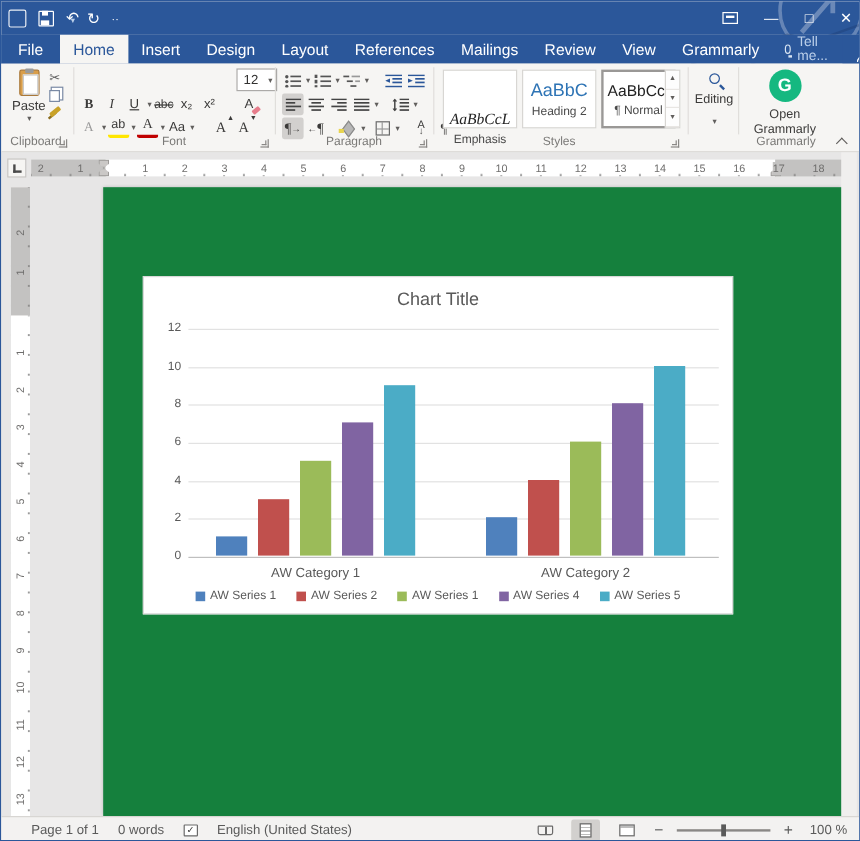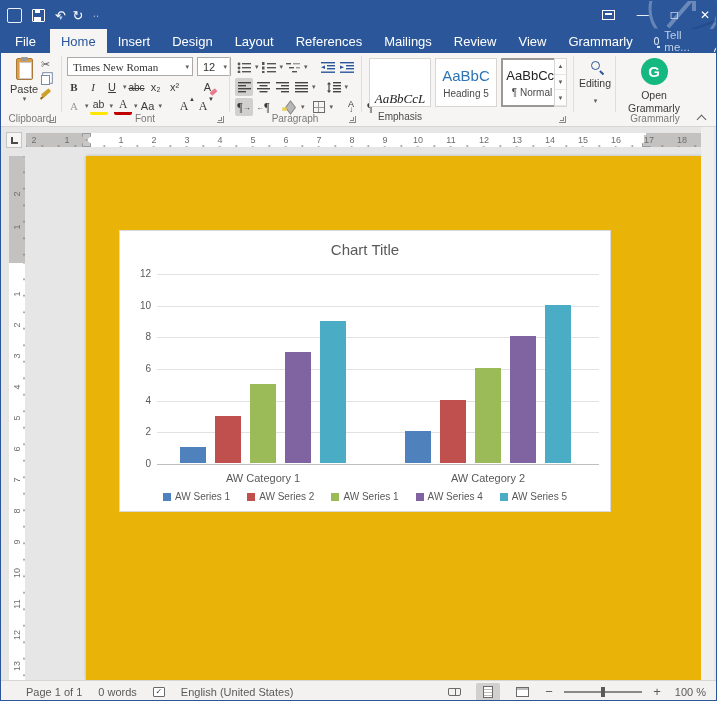--- a/index.html
+++ b/index.html
@@ -110,21 +110,21 @@
   .rnum { position:absolute; top:1.5px; transform:translateX(-50%); font-size:9px; color:#6f6e6d; background:inherit; line-height:11px; }
   .marker { position:absolute; background:#cac8c6; border:1px solid #9d9b99; }
   .m-first { left:56px; top:0; width:9px; height:7px; clip-path:polygon(0 0,100% 0,100% 45%,50% 100%,0 45%); }
   .m-hang { left:56px; bottom:0; width:9px; height:7px; clip-path:polygon(50% 0,100% 55%,100% 100%,0 100%,0 55%); }
   .m-right { left:616px; bottom:0; width:9px; height:7px; clip-path:polygon(50% 0,100% 55%,100% 100%,0 100%,0 55%); }
   .vruler { position:absolute; left:8px; top:29px; width:16px; height:524px; overflow:hidden; }
   .vseg { position:absolute; left:0; width:16px; }
   .vseg.gray { background-color:#c3c2c1; background-image:radial-gradient(circle, #8f8e8d 0.8px, transparent 1.2px); background-size:16px 16.5px; background-position:7px 8px; }
   .vseg.white { background-color:#ffffff; background-image:radial-gradient(circle, #9a9a9a 0.8px, transparent 1.2px); background-size:16px 16.5px; background-position:7px 8px; }
   .rnumv { position:absolute; left:2px; transform:rotate(-90deg); font-size:9px; color:#6f6e6d; background:inherit; line-height:12px; width:12px; text-align:center; }
-  .page { position:absolute; left:85px; top:29px; width:616px; height:524px; background:#eab308; box-shadow:0 0 3px rgba(0,0,0,.22);padding-left:20px; }
+  .page { position:absolute; left:85px; top:29px; width:616px; height:524px; background:#15803d; box-shadow:0 0 3px rgba(0,0,0,.22);padding-left:20px; }
   .vscroll { position:absolute; right:2px; top:0; width:13px; height:553px; background:#f0efee; }
 
   
   .chartbox { position:absolute; left:33px; top:74px; width:492px; height:282px; background:#fff; border:1px solid #d9d9d9; }
   .chart-title { position:absolute; left:0; right:0; top:10px; text-align:center; font-size:15px; color:#595959; }
   .plot { position:absolute; left:37px; top:43px; width:442px; height:190px; }
   .gridline { position:absolute; left:0; right:0; height:1px; background:#e2e2e2; }
   .gridline.baseline { background:#bfbfbf; }
   .ylab { position:absolute; left:-30px; width:24px; text-align:right; font-size:10px; color:#595959; }
   .bargroup { position:absolute; bottom:1px; width:166px; display:flex; align-items:flex-end; gap:9px; }
@@ -208,24 +208,20 @@
     </div>
     <div class="clip-col">
       <span class="scissors">✂</span>
       <span class="copy-icon"></span>
       <span class="painter-icon"></span>
     </div>
     <span class="grouplabel" style="left:0; width:58px;">Clipboard</span>
     <span class="launcher" style="left:48px;"></span>
     <div class="vsep" style="left:60px;"></div>
 
-    <div class="combo fnt-serif" style="left:66px; top:4px; width:126px;">
-      <span>Times New Roman</span>
-      <span class="dd">▾</span>
-    </div>
     <div class="combo" style="left:196px; top:4px; width:34px;">
       <span>12</span>
       <span class="dd">▾</span>
     </div>
     <div class="row2" style="left:64px; top:25px;">
       <span class="btn b-bold">B</span>
       <span class="btn b-italic">I</span>
       <span class="btn b-under">U</span>
         <span class="dd">▾</span>
       <span class="btn b-strike">abc</span>
@@ -384,32 +380,33 @@
     <span class="launcher" style="left:348px;"></span>
     <div class="vsep" style="left:360px;"></div>
 
     <div id="styles-cards">
         <div class="stylecard" style="left: 368px;">
           <span class="st-preview emphasis">AaBbCcL</span>
           <span class="st-name">Emphasis</span>
         </div>
         <div class="stylecard" style="left: 434px;">
           <span class="st-preview heading">AaBbC</span>
-          <span class="st-name">Heading 5</span>
+          <span class="st-name">Heading 2</span>
         </div>
         <div class="stylecard selected" style="left: 500px;">
           <span class="st-preview normal">AaBbCcI</span>
           <span class="st-name">¶ Normal</span>
         </div>
       </div>
     <div class="st-scroll" style="left:553px;">
       <div>▲</div>
       <div>▼</div>
       <div>▼</div>
     </div>
+    <span class="grouplabel" style="left:360px; width:210px;">Styles</span>
     <span class="launcher" style="left:558px;"></span>
     <div class="vsep" style="left:572px;"></div>
 
     <div style="position:absolute; left:576px; top:8px; width:36px; display:flex; flex-direction:column; align-items:center; gap:7px;">
       <span class="search-glass"></span>
       <span class="stack-label">Editing</span>
       <span class="dd">▾</span>
     </div>
     <div class="vsep" style="left:614px;"></div>
 

